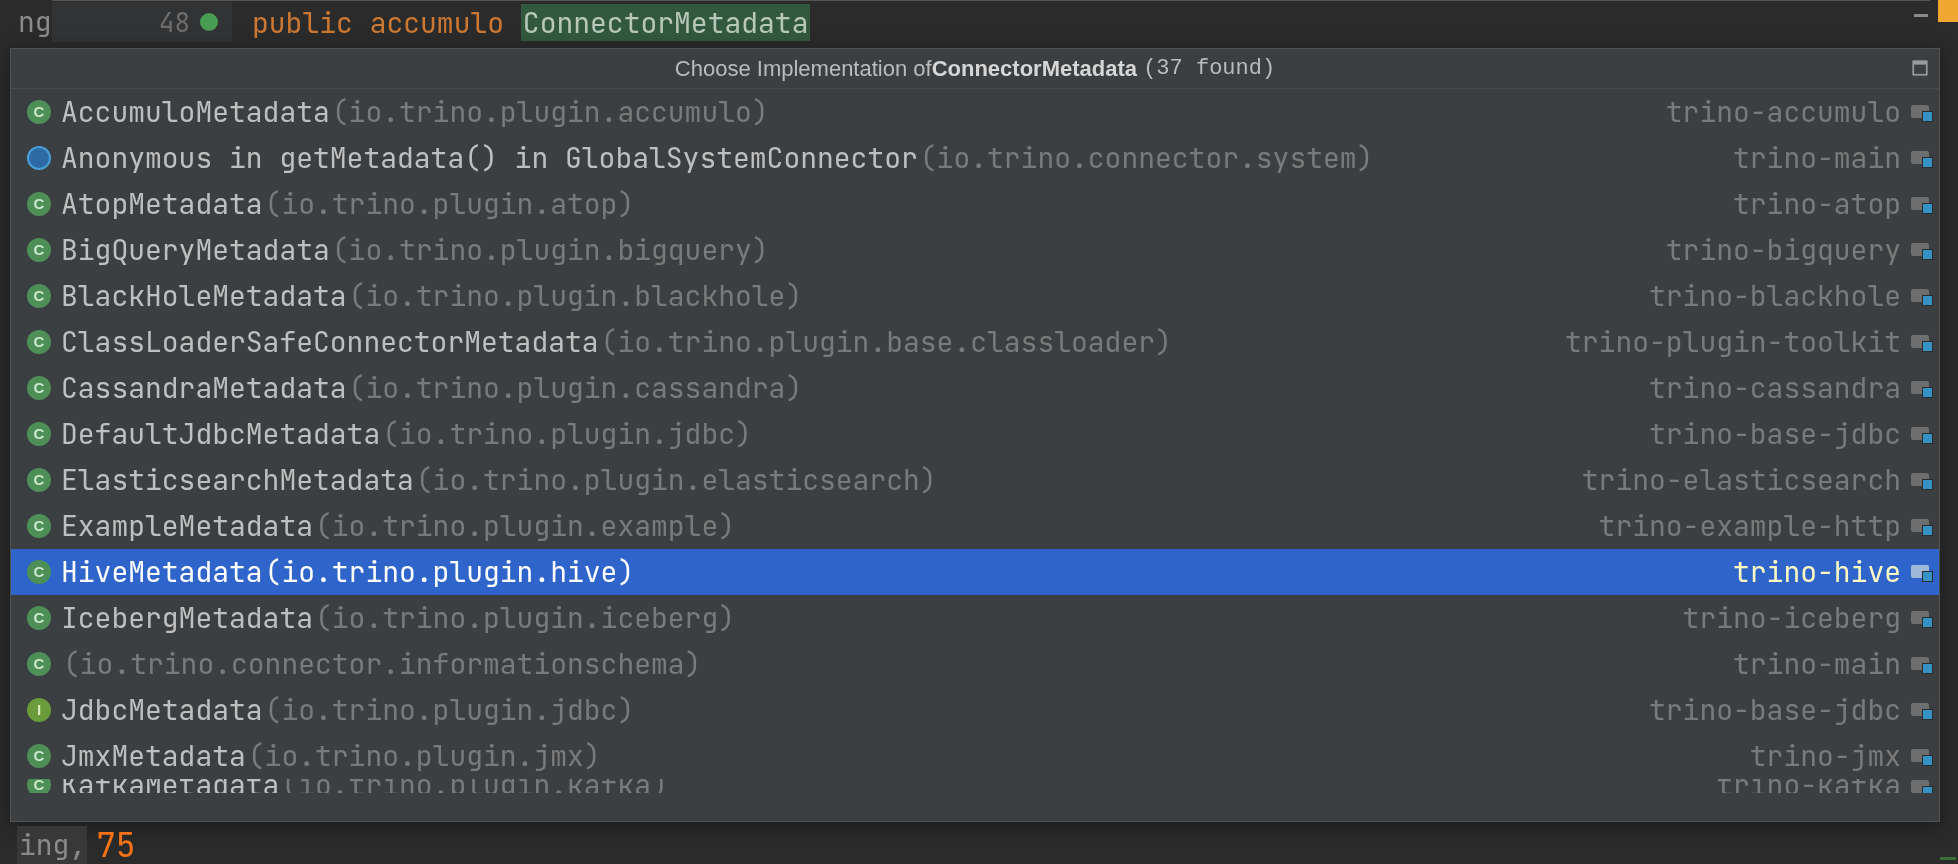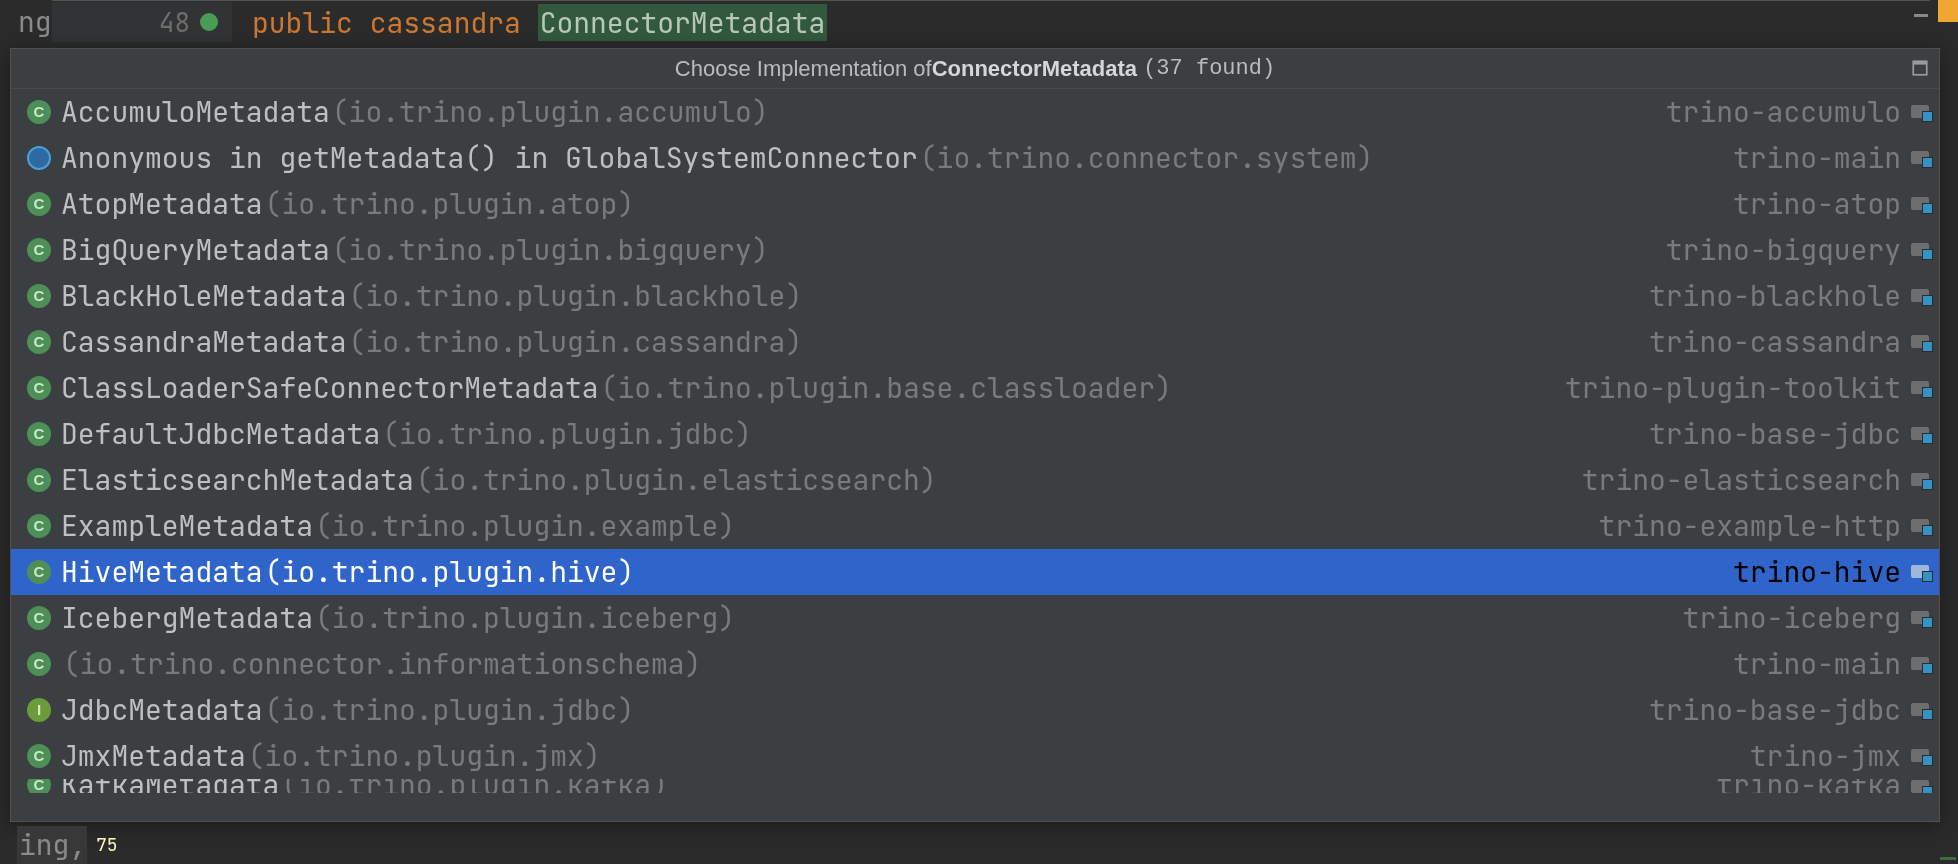--- a/index.html
+++ b/index.html
@@ -43,22 +43,22 @@
     line-height: 38px;
     padding-left: 2px;
     overflow: hidden; white-space: nowrap;
     background: #383838;
     margin-left: 17px;
   }
   .bottom-line-no {
     position: absolute;
     left: 96px; bottom: 0;
     height: 38px; line-height: 38px;
-    color: #fef9c3;
-    font-size: 18px;
+    color: #f97316;
+    font-size: 33px;
     background: transparent;
   }
   .gutter {
     width: 180px;
     display: flex;
     align-items: center;
     justify-content: flex-end;
     padding-right: 14px;
     color: #6d6d6d;
     font-size: 26px;
@@ -176,21 +176,21 @@
   .icon.interface-i { background: #6a9c3c; }
   .icon.interface-i::after { content: "I"; color: #d8e8c0; font-size:15px; }
   .icon.anon {
     background: #2d6aa3;
     border: 2px solid #4a9fd8;
   }
   .cls-name { color: #bfbfbf; }
   .pkg { color: #7a7a7a; margin-left: 2px; }
   .spacer { flex: 1; }
   .module { color: #7a7a7a; margin-right: 10px; }
-  .row.selected .module { color: #000000; }
+  .row.selected .module { color: #fef9c3; }
   .mod-icon {
     width: 20px; height: 16px;
     flex-shrink: 0;
     position: relative;
   }
   .mod-icon::before {
     content:"";
     position:absolute; left:0; top:1px;
     width:18px; height:13px;
     background:#6e6e6e;
@@ -231,21 +231,21 @@
 <div class="root">
 
   <div class="topline"></div>
 
   <div class="editor-row">
     <div class="left-frag">ng&gt;</div>
     <div class="gutter">
       <span class="line-no">48</span>
       <span class="gutter-icon"></span>
     </div>
-    <div class="code-area"><span class="kw">public</span> <span class="kw">cassandra</span> <span class="idhl">ConnectorMetadata</span></div>
+    <div class="code-area"><span class="kw">public</span> <span class="kw">accumulo</span> <span class="idhl">ConnectorMetadata</span></div>
   </div>
 
   <div class="mini-mark"></div>
   <div class="right-strip"></div>
 
   <div class="popup">
     <div class="popup-header">
       <span>Choose Implementation of </span>
       <b>ConnectorMetadata</b>
       <span>&nbsp;</span>
@@ -292,32 +292,32 @@
         <div class="row">
           <span class="icon class-c"></span>
           <span class="cls-name">BlackHoleMetadata</span> 
           <span class="pkg">(io.trino.plugin.blackhole)</span>
           <span class="spacer"></span>
           <span class="module">trino-blackhole</span>
           <span class="mod-icon"></span>
         </div>
         <div class="row">
           <span class="icon class-c"></span>
+          <span class="cls-name">ClassLoaderSafeConnectorMetadata</span> 
+          <span class="pkg">(io.trino.plugin.base.classloader)</span>
+          <span class="spacer"></span>
+          <span class="module">trino-plugin-toolkit</span>
+          <span class="mod-icon"></span>
+        </div>
+        <div class="row">
+          <span class="icon class-c"></span>
           <span class="cls-name">CassandraMetadata</span> 
           <span class="pkg">(io.trino.plugin.cassandra)</span>
           <span class="spacer"></span>
           <span class="module">trino-cassandra</span>
-          <span class="mod-icon"></span>
-        </div>
-        <div class="row">
-          <span class="icon class-c"></span>
-          <span class="cls-name">ClassLoaderSafeConnectorMetadata</span> 
-          <span class="pkg">(io.trino.plugin.base.classloader)</span>
-          <span class="spacer"></span>
-          <span class="module">trino-plugin-toolkit</span>
           <span class="mod-icon"></span>
         </div>
         <div class="row">
           <span class="icon class-c"></span>
           <span class="cls-name">DefaultJdbcMetadata</span> 
           <span class="pkg">(io.trino.plugin.jdbc)</span>
           <span class="spacer"></span>
           <span class="module">trino-base-jdbc</span>
           <span class="mod-icon"></span>
         </div>

